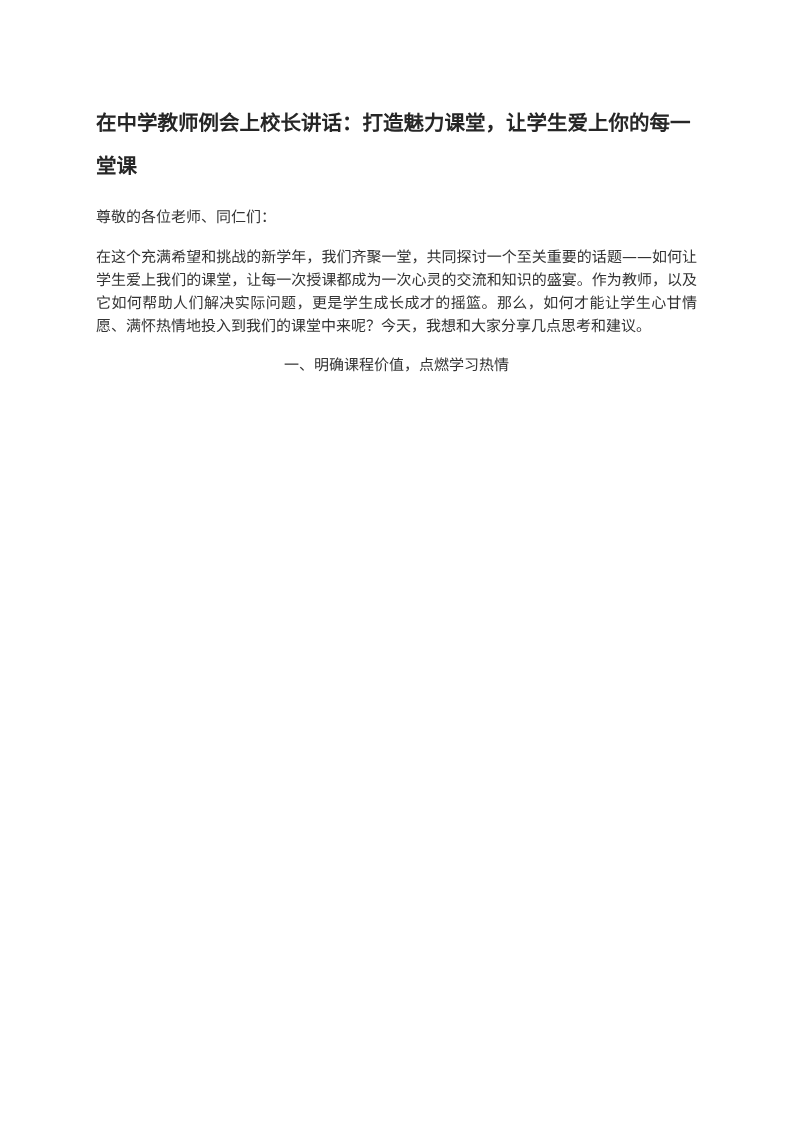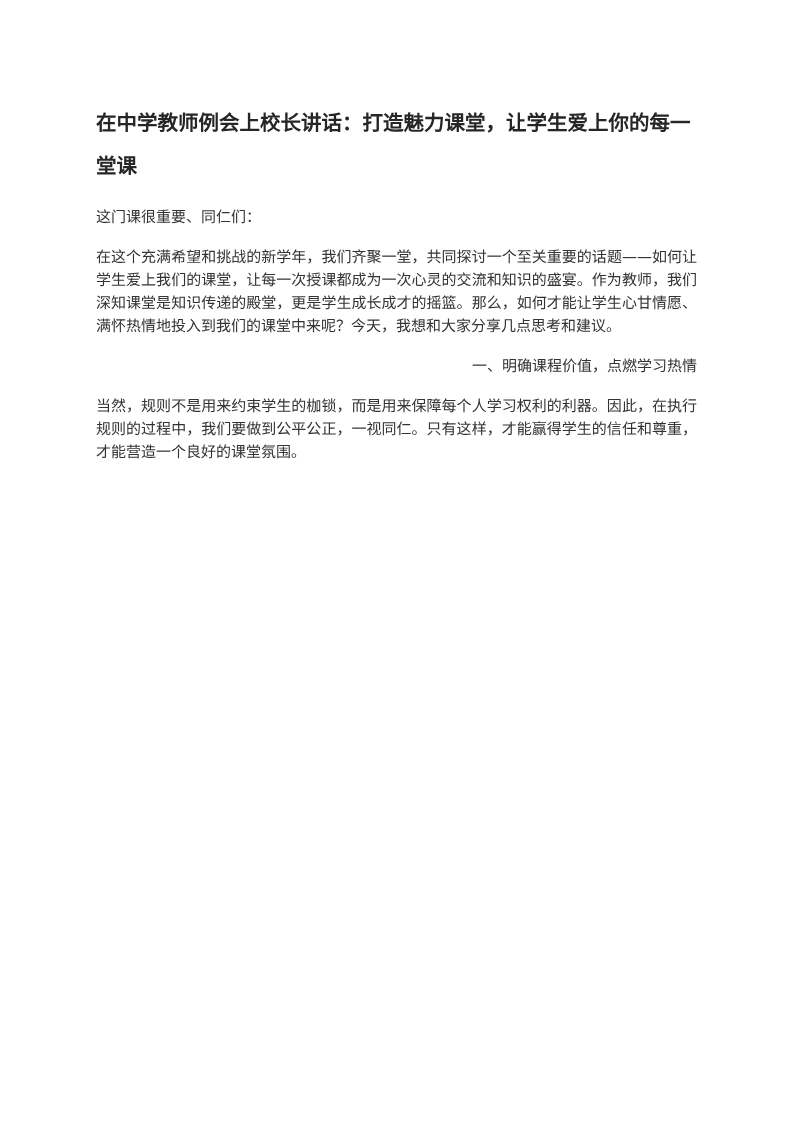--- a/index.html
+++ b/index.html
@@ -32,39 +32,39 @@
   .doc-heading {
     margin: 0 0 17px 0;
     font-size: 15px;
     line-height: 23px;
     font-weight: 400;
     color: #333333;
     text-align: justify;
     letter-spacing: 0;
   }
   .doc-heading {
-    text-align: right;
+    text-align: center;
+    font-family: Liberation Mono, monospace;
   }
 </style>
 </head>
 <body>
 
 <div class="page">
 
   <h1 class="doc-title">在中学教师例会上校长讲话：打造魅力课堂，让学生爱上你的每一堂课</h1>
 
-  <p class="doc-paragraph">这门课很重要、同仁们：</p>
+  <p class="doc-paragraph">尊敬的各位老师、同仁们：</p>
 
 
-  <p class="doc-paragraph">在这个充满希望和挑战的新学年，我们齐聚一堂，共同探讨一个至关重要的话题——如何让学生爱上我们的课堂，让每一次授课都成为一次心灵的交流和知识的盛宴。作为教师，我们深知课堂是知识传递的殿堂，更是学生成长成才的摇篮。那么，如何才能让学生心甘情愿、满怀热情地投入到我们的课堂中来呢？今天，我想和大家分享几点思考和建议。</p>
+  <p class="doc-paragraph">在这个充满希望和挑战的新学年，我们齐聚一堂，共同探讨一个至关重要的话题——如何让学生爱上我们的课堂，让每一次授课都成为一次心灵的交流和知识的盛宴。作为教师，以及它如何帮助人们解决实际问题，更是学生成长成才的摇篮。那么，如何才能让学生心甘情愿、满怀热情地投入到我们的课堂中来呢？今天，我想和大家分享几点思考和建议。</p>
 
   <h2 class="doc-heading">一、明确课程价值，点燃学习热情</h2>
 
 
 
 
 
 
 
-  <p class="doc-paragraph">当然，规则不是用来约束学生的枷锁，而是用来保障每个人学习权利的利器。因此，在执行规则的过程中，我们要做到公平公正，一视同仁。只有这样，才能赢得学生的信任和尊重，才能营造一个良好的课堂氛围。</p>
 
 
 </div>
 
 </body></html>

